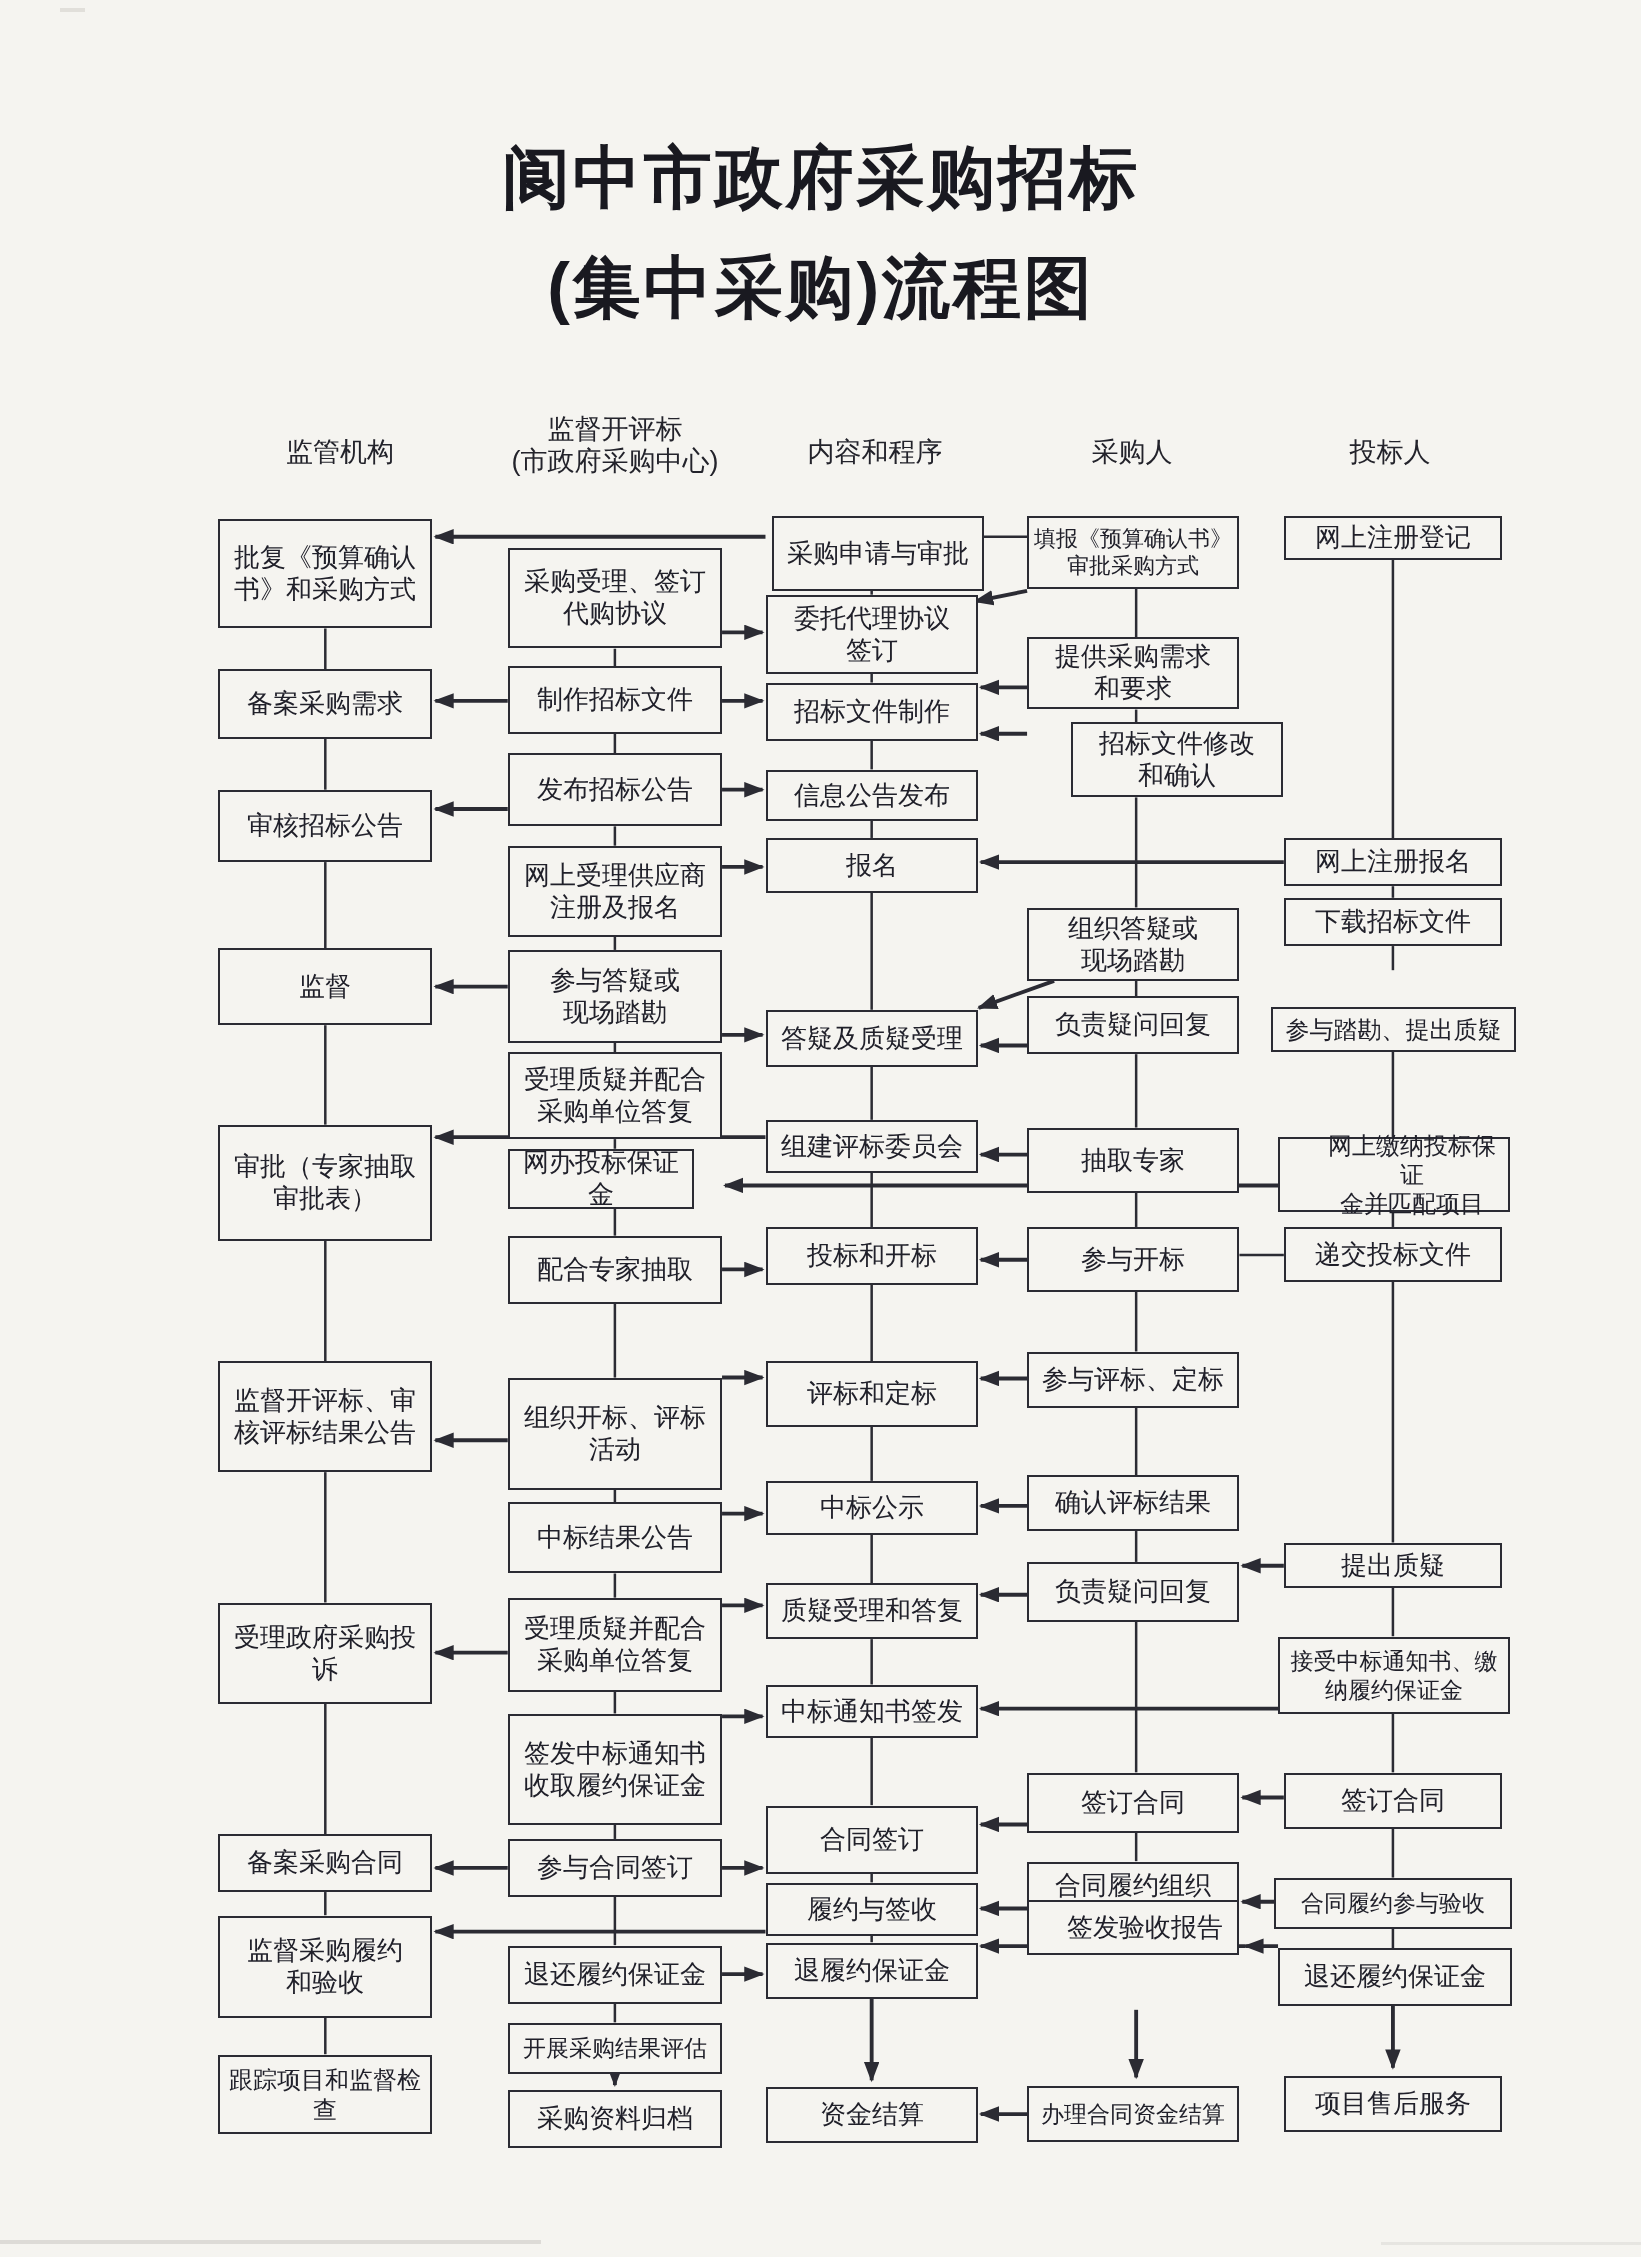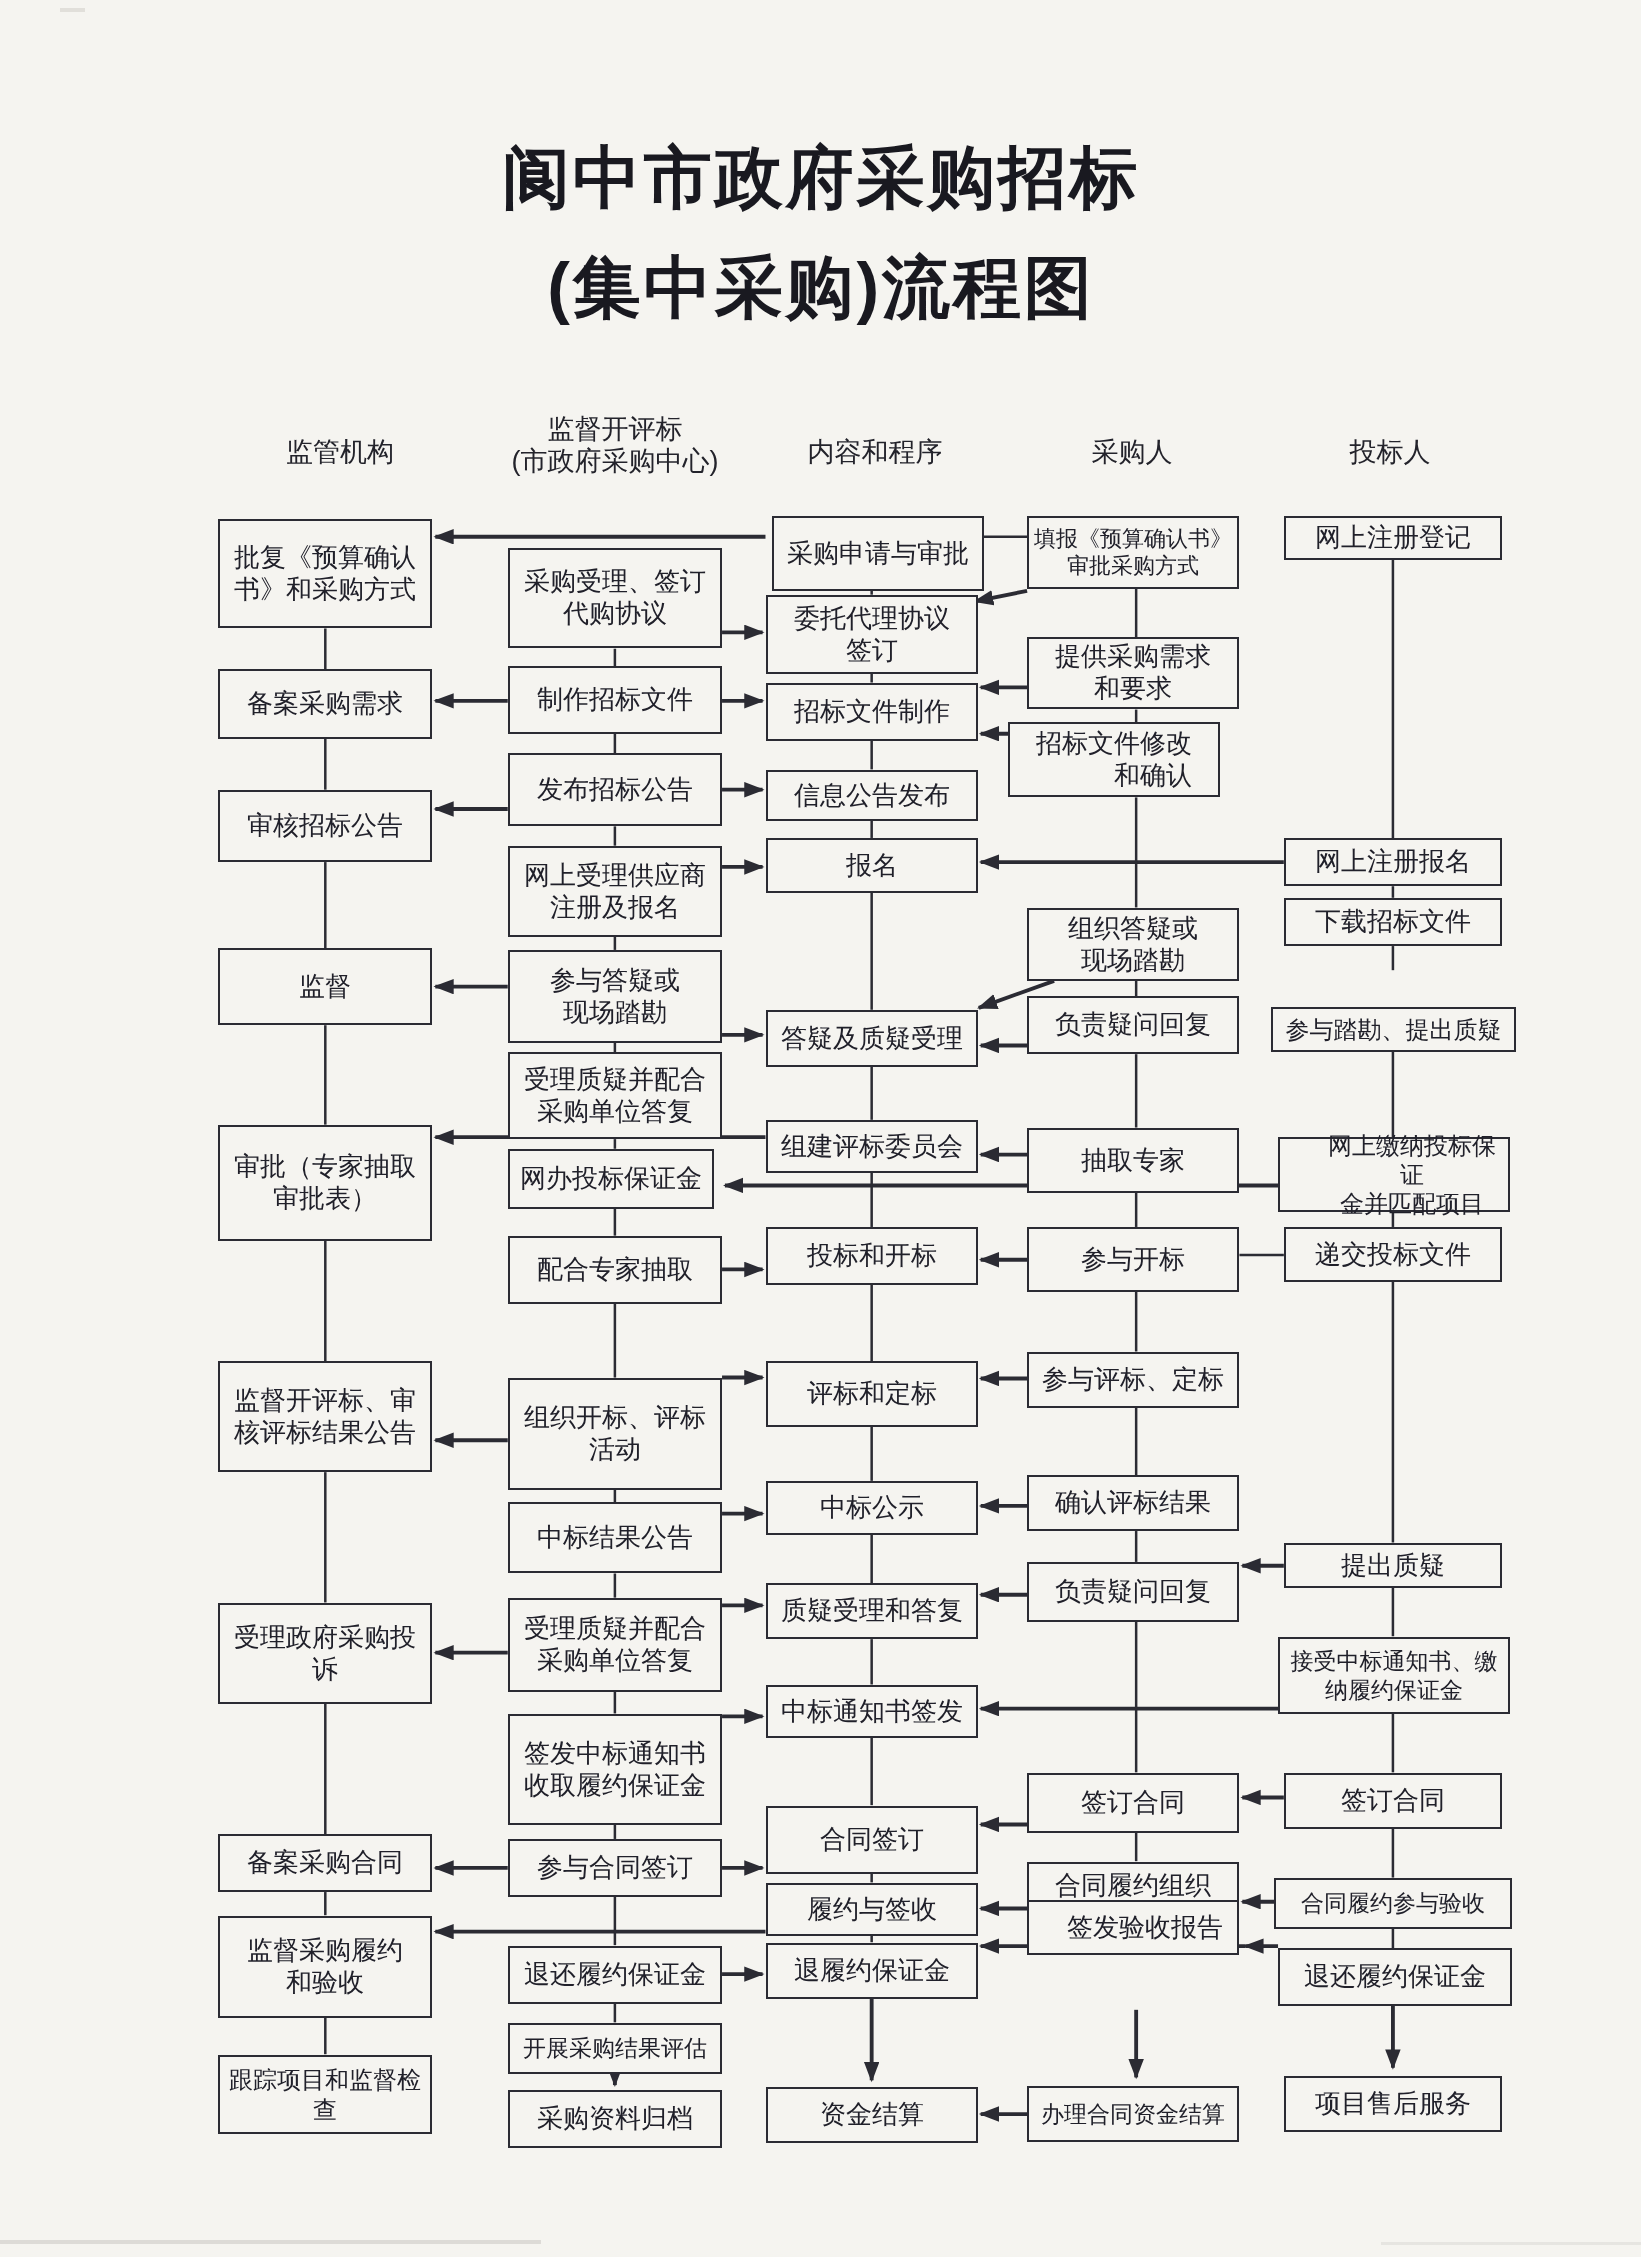--- a/index.html
+++ b/index.html
@@ -162,21 +162,21 @@
       <div class="node" style="left: 508px; top: 548px; width: 214px; height: 100px;">采购受理、签订
 代购协议</div>
       <div class="node" style="left: 508px; top: 666px; width: 214px; height: 68px;">制作招标文件</div>
       <div class="node" style="left: 508px; top: 753px; width: 214px; height: 73px;">发布招标公告</div>
       <div class="node" style="left: 508px; top: 846px; width: 214px; height: 91px;">网上受理供应商
 注册及报名</div>
       <div class="node" style="left: 508px; top: 950px; width: 214px; height: 93px;">参与答疑或
 现场踏勘</div>
       <div class="node" style="left: 508px; top: 1052px; width: 214px; height: 87px;">受理质疑并配合
 采购单位答复</div>
-      <div class="node" style="left: 508px; top: 1149px; width: 206px; height: 60px;">网办投标保证金</div>
+      <div class="node" style="left: 508px; top: 1149px; width: 186px; height: 60px;">网办投标保证金</div>
       <div class="node" style="left: 508px; top: 1236px; width: 214px; height: 68px;">配合专家抽取</div>
       <div class="node" style="left: 508px; top: 1378px; width: 214px; height: 112px;">组织开标、评标
 活动</div>
       <div class="node" style="left: 508px; top: 1502px; width: 214px; height: 71px;">中标结果公告</div>
       <div class="node" style="left: 508px; top: 1598px; width: 214px; height: 94px;">受理质疑并配合
 采购单位答复</div>
       <div class="node" style="left: 508px; top: 1714px; width: 214px; height: 111px;">签发中标通知书
 收取履约保证金</div>
       <div class="node" style="left: 508px; top: 1839px; width: 214px; height: 58px;">参与合同签订</div>
       <div class="node" style="left: 508px; top: 1946px; width: 214px; height: 58px;">退还履约保证金</div>
@@ -196,21 +196,21 @@
       <div class="node" style="left: 766px; top: 1583px; width: 212px; height: 56px;">质疑受理和答复</div>
       <div class="node" style="left: 766px; top: 1685px; width: 212px; height: 53px;">中标通知书签发</div>
       <div class="node" style="left: 766px; top: 1806px; width: 212px; height: 68px;">合同签订</div>
       <div class="node" style="left: 766px; top: 1883px; width: 212px; height: 53px;">履约与签收</div>
       <div class="node" style="left: 766px; top: 1943px; width: 212px; height: 56px;">退履约保证金</div>
       <div class="node" style="left: 766px; top: 2087px; width: 212px; height: 56px;">资金结算</div>
       <div class="node" style="left: 1027px; top: 516px; width: 212px; height: 73px; font-size: 22px;">填报《预算确认书》
 审批采购方式</div>
       <div class="node" style="left: 1027px; top: 637px; width: 212px; height: 72px;">提供采购需求
 和要求</div>
-      <div class="node" style="left: 1008px; top: 722px; width: 212px; height: 75px; text-align: right;">招标文件修改
+      <div class="node" style="left: 1071px; top: 722px; width: 212px; height: 75px;">招标文件修改
 和确认</div>
       <div class="node" style="left: 1027px; top: 908px; width: 212px; height: 73px;">组织答疑或
 现场踏勘</div>
       <div class="node" style="left: 1027px; top: 996px; width: 212px; height: 58px;">负责疑问回复</div>
       <div class="node" style="left: 1027px; top: 1128px; width: 212px; height: 65px;">抽取专家</div>
       <div class="node" style="left: 1027px; top: 1227px; width: 212px; height: 65px;">参与开标</div>
       <div class="node" style="left: 1027px; top: 1352px; width: 212px; height: 56px;">参与评标、定标</div>
       <div class="node" style="left: 1027px; top: 1475px; width: 212px; height: 56px;">确认评标结果</div>
       <div class="node" style="left: 1027px; top: 1562px; width: 212px; height: 60px;">负责疑问回复</div>
       <div class="node" style="left: 1027px; top: 1773px; width: 212px; height: 60px;">签订合同</div>

